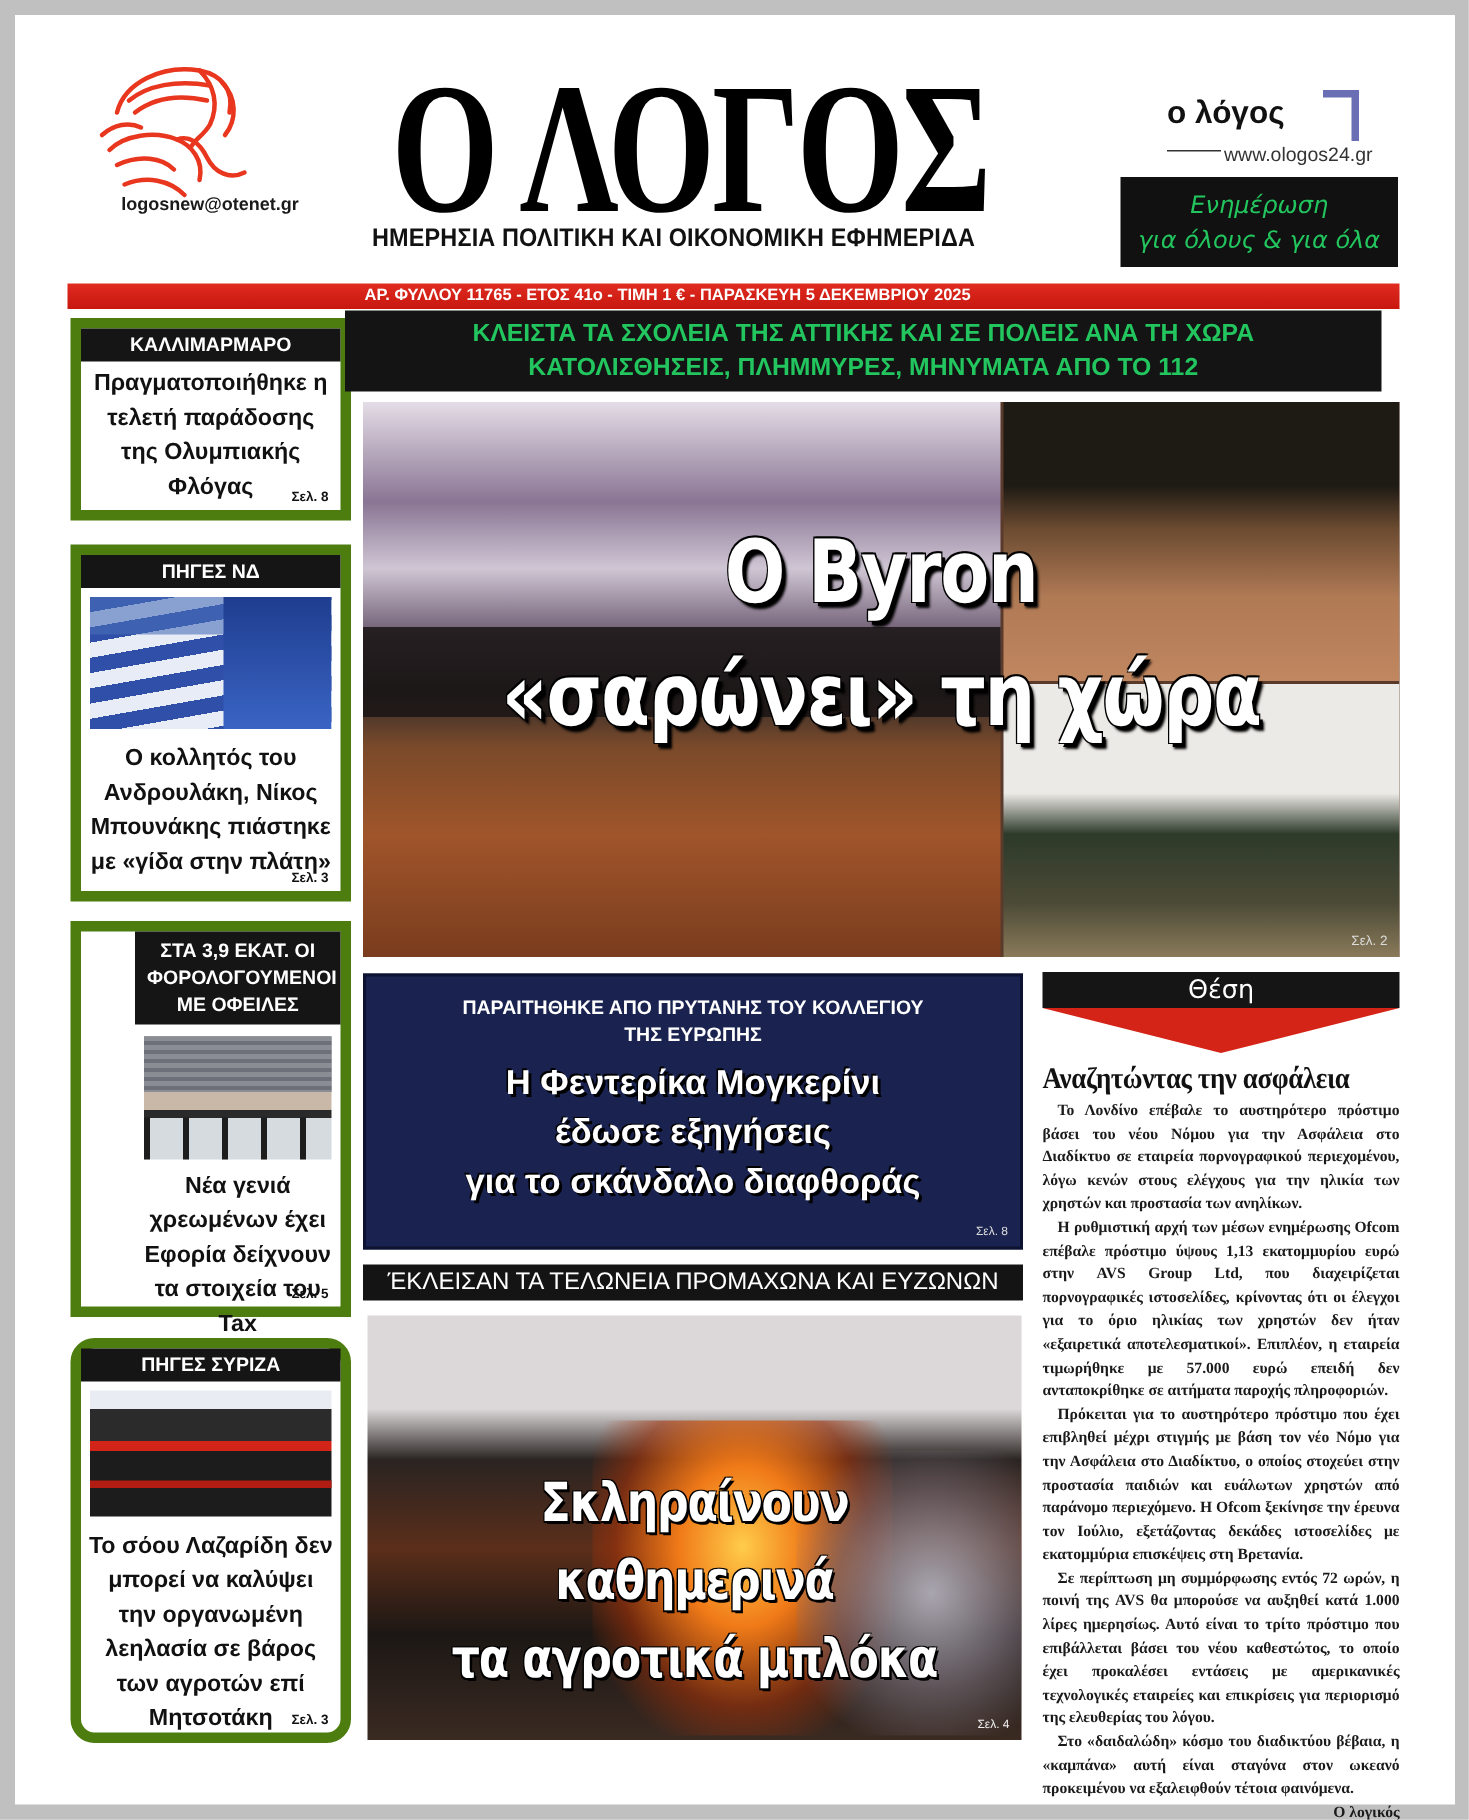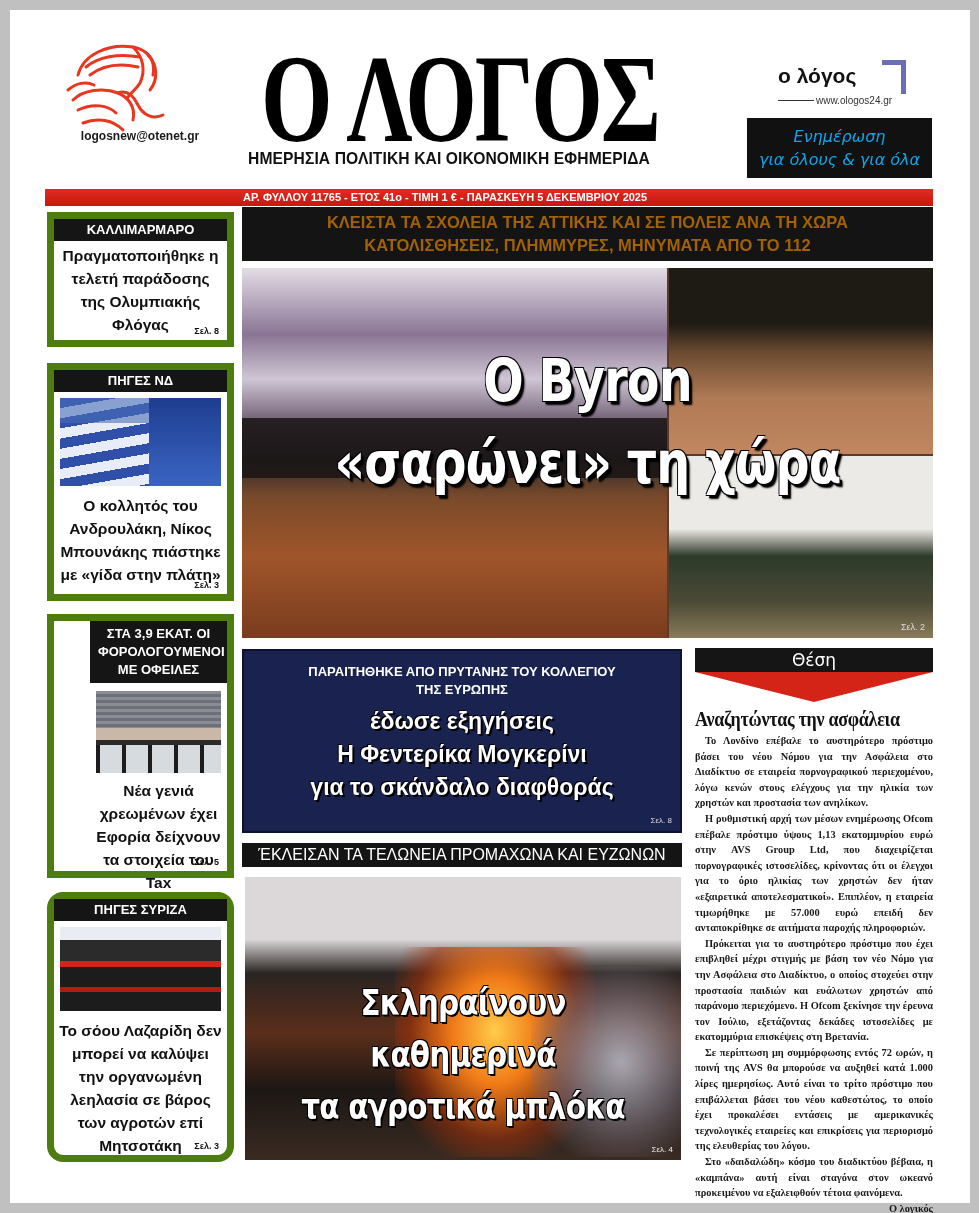--- a/index.html
+++ b/index.html
@@ -9,23 +9,23 @@
 
   
   .logo-art { position: absolute; left: 58px; top: 35px; width: 120px; height: 100px; }
   .email { position: absolute; left: 70px; top: 129px; width: 140px; font-size: 12px; font-weight: bold; color: #1a1a1a; text-align: center; }
   .title { position: absolute; left: 240px; top: 34px; width: 440px; font-family: "Liberation Serif", serif; font-weight: bold; font-size: 92px; line-height: 96px; color: #000; letter-spacing: -2px; text-align: center; transform: scaleY(1.35); transform-origin: top center; }
   .subtitle { position: absolute; left: 248px; top: 149px; width: 430px; font-family: "Liberation Sans", sans-serif; font-weight: bold; font-size: 17px; color: #111; letter-spacing: 0.1px; transform: scaleX(0.92); transform-origin: left center; white-space: nowrap; }
 
   .o24 { position: absolute; left: 770px; top: 60px; width: 170px; height: 50px; }
   .o24-name { position: absolute; left: 8px; top: 4px; font-size: 21px; font-weight: bold; color: #111; }
   .o24-mark { position: absolute; left: 112px; top: 0; width: 24px; height: 34px; border: 5px solid #6a6fb5; border-left: none; border-bottom: none; }
-  .o24-url { position: absolute; left: 46px; top: 35px; font-size: 10px; color: #333; }
+  .o24-url { position: absolute; left: 46px; top: 35px; font-size: 13px; color: #333; }
   .o24-line { position: absolute; left: 8px; top: 40px; width: 36px; height: 1px; background: #333; }
-  .slogan { position: absolute; left: 747px; top: 118px; width: 185px; height: 60px; background: #111; color: #0ea5e9; font-family: "DejaVu Sans", sans-serif; font-style: italic; font-size: 16px; line-height: 23px; text-align: center; padding-top: 7px; }
+  .slogan { position: absolute; left: 747px; top: 118px; width: 185px; height: 60px; background: #111; color: #22c55e; font-family: "DejaVu Sans", sans-serif; font-style: italic; font-size: 16px; line-height: 23px; text-align: center; padding-top: 7px; }
 
   
   .infobar { position: absolute; left: 45px; top: 189px; width: 888px; height: 17px; background: linear-gradient(#e02b20, #c7170f); color: #fff; font-size: 11px; font-weight: bold; line-height: 17px; padding-left: 198px; white-space: nowrap; }
 
   
   .lbox { position: absolute; left: 47px; width: 187px; border: 7px solid #4d7c0f; background: #fff; }
   .lbox-head { background: #151515; color: #fff; font-weight: bold; font-size: 13px; text-align: center; line-height: 18px; padding: 2px 4px; transform-origin: center; }
   .lbox-body { color: #111; font-weight: bold; font-size: 15.5px; line-height: 23px; text-align: center; padding: 3px 4px 0 4px; }
   .sel { position: absolute; right: 8px; font-size: 9px; font-weight: bold; color: #111; }
   .lbox-img { margin: 6px 6px 0 6px; height: 88px; }
@@ -40,21 +40,21 @@
   .img-aade { background:
       linear-gradient(180deg, #7c7f86 0 45%, #c9b7a8 45% 60%, #2a2a2a 60% 66%, #d6dbe0 66% 100%);
     position: relative; }
   .img-aade::after { content: ""; position: absolute; left: 0; top: 66%; width: 100%; height: 34%; background: repeating-linear-gradient(90deg, #1d1d1d 0 4px, transparent 4px 26px); }
   .img-aade::before { content: ""; position: absolute; left: 0; top: 0; width: 100%; height: 45%; background: repeating-linear-gradient(180deg, #8a8d94 0 3px, #6d7078 3px 6px); }
 
   .img-syriza { background: linear-gradient(180deg, #e9ecf2 0 15%, #2b2b2b 15% 40%, #d32419 40% 48%, #1c1c1c 48% 100%); position: relative; }
   .img-syriza::after { content: ""; position: absolute; left: 0; top: 72%; width: 100%; height: 5px; background: #b21d13; }
 
   
-  .topbar { position: absolute; left: 242px; top: 207px; width: 691px; height: 54px; background: #141414; color: #a16207; font-weight: bold; font-size: 16.5px; line-height: 23px; text-align: center; padding-top: 4px; transform-origin: center; }
+  .topbar { position: absolute; left: 230px; top: 207px; width: 691px; height: 54px; background: #141414; color: #22c55e; font-weight: bold; font-size: 16.5px; line-height: 23px; text-align: center; padding-top: 4px; transform-origin: center; }
 
   
   .hero { position: absolute; left: 242px; top: 268px; width: 691px; height: 370px; overflow: hidden; background: #5a3a2a; }
   .hero-left { position: absolute; left: 0; top: 0; width: 425px; height: 370px;
     background:
       linear-gradient(180deg, rgba(0,0,0,0) 0 150px, rgba(25,20,20,.85) 150px 210px, rgba(0,0,0,0) 210px),
       linear-gradient(180deg, #e4dde6 0%, #8a7594 18%, #cfc6d4 30%, #6c5a70 42%, #2e2a2c 52%, #7a4a2a 62%, #a0552a 78%, #7a3c1e 100%); }
   .hero-tr { position: absolute; left: 427px; top: 0; width: 264px; height: 186px; background: linear-gradient(180deg, #1e1a14 0 30%, #6a4a30 45%, #b07a55 70%, #c08760 100%); }
   .hero-br { position: absolute; left: 427px; top: 188px; width: 264px; height: 182px; background: linear-gradient(180deg, #eceae6 0 40%, #2d3a2a 55%, #4b4a36 80%, #8a7a5a 100%); }
   .hero-head { position: absolute; left: 0; top: 72px; width: 691px; text-align: center; color: #fff; font-family: "DejaVu Sans", sans-serif; font-weight: bold; font-size: 58px; line-height: 82px; letter-spacing: -1px;
@@ -167,22 +167,22 @@
   </div>
   <span class="hero-sel">Σελ. 2</span>
 </div>
 
 <div class="mog">
   <div class="mog-kicker">
     <div>ΠΑΡΑΙΤΗΘΗΚΕ ΑΠΟ ΠΡΥΤΑΝΗΣ ΤΟΥ ΚΟΛΛΕΓΙΟΥ</div>
     <div>ΤΗΣ ΕΥΡΩΠΗΣ</div>
   </div>
   <div class="mog-head">
+    <div>Η Φεντερίκα Μογκερίνι</div>
     <div>έδωσε εξηγήσεις</div>
-    <div>Η Φεντερίκα Μογκερίνι</div>
     <div>για το σκάνδαλο διαφθοράς</div>
   </div>
   <span class="mog-sel">Σελ. 8</span>
 </div>
 
 <div class="custbar">ΈΚΛΕΙΣΑΝ ΤΑ ΤΕΛΩΝΕΙΑ ΠΡΟΜΑΧΩΝΑ ΚΑΙ ΕΥΖΩΝΩΝ</div>
 
 <div class="farm">
   <div class="farm-fire"></div>
   <div class="farm-smoke"></div>

